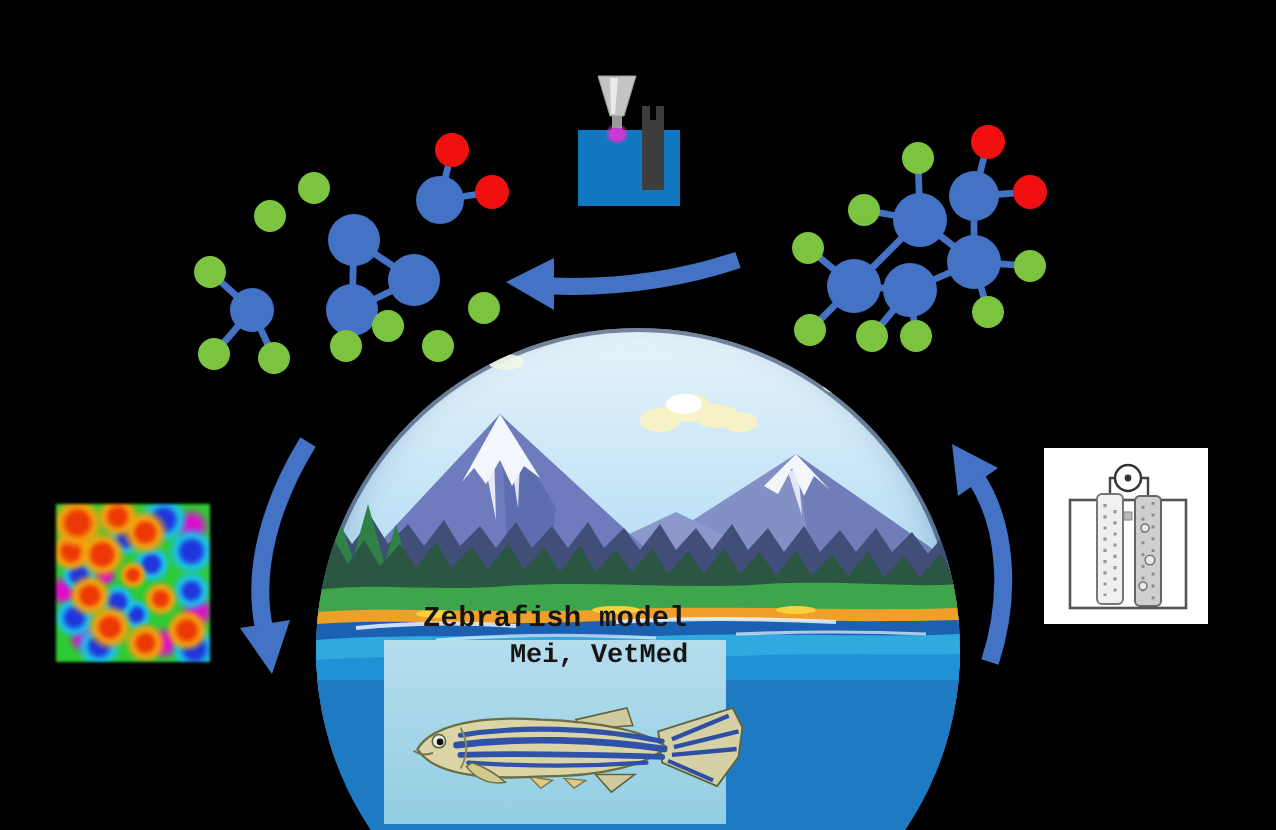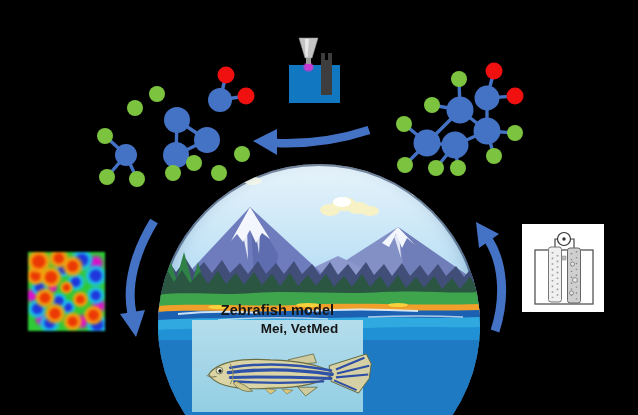--- a/index.html
+++ b/index.html
@@ -1,19 +1,19 @@
 <!DOCTYPE html>
 <html style="--scene-bg: #000000; --atom-blue: #4472C4; --atom-green: #7CC440; --atom-red: #F01010; --bond-blue: #4472C4; --arrow-blue: #4472C4; --instrument-body-blue: #1177C1; --probe-tip-magenta: #C83BD2; --label-panel-blue: #B5DDEC; --label-text: #151515; --lake-deep-blue: #1F7AC4;"><head>
 <meta charset="utf-8">
 <style>
   html,body{margin:0;padding:0;background:#000;}
   .scene{
     position:relative;width:638px;height:415px;overflow:hidden;
     background:var(--scene-bg,#000);
-    font-family:Liberation Sans, sans-serif;
+    font-family:Liberation Mono, monospace;
   }
   
   .env-circle{
     position:absolute;left:158px;top:164px;width:322px;height:322px;
     border-radius:50%;overflow:hidden;
     background:linear-gradient(180deg,#E7F4FB 0%,#C2E3F6 28%,#8FC8EE 58%,#7FBCE8 100%);
     box-shadow:inset 0 0 0 2px rgba(12,32,70,.5), inset 0 -12px 20px rgba(8,45,95,.45);
   }
   .env-circle svg{display:block;width:322px;height:322px;}
   

